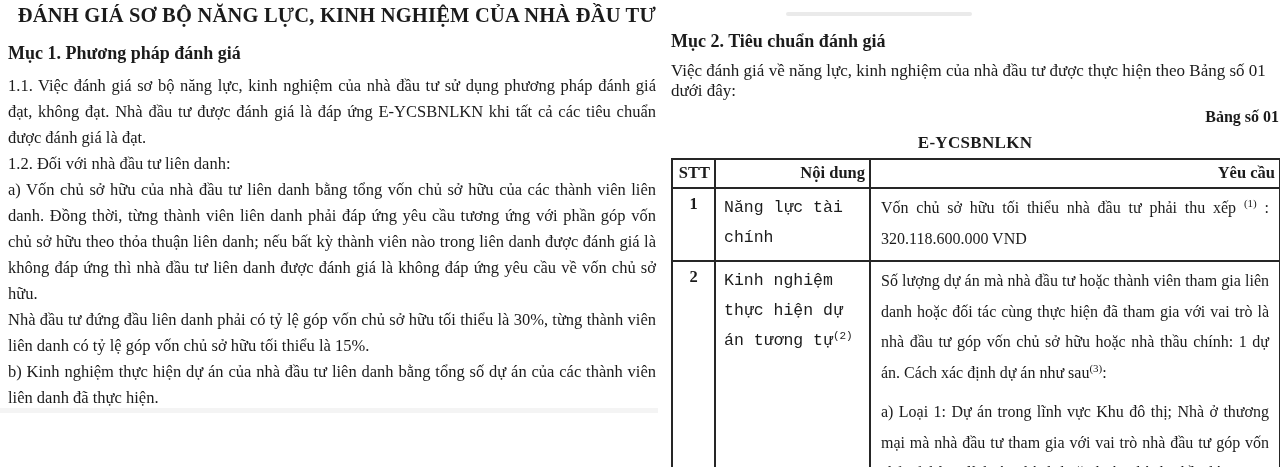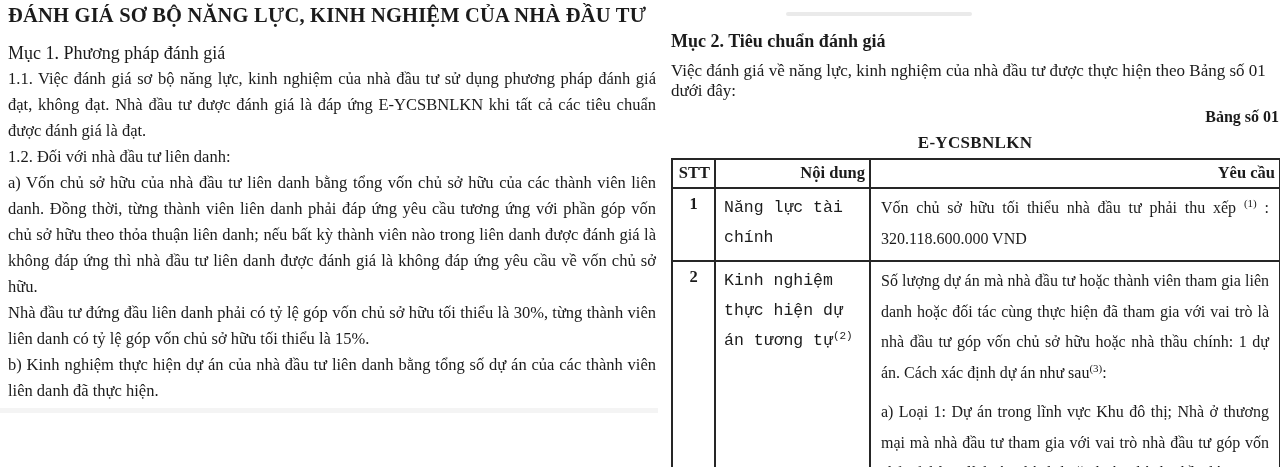--- a/index.html
+++ b/index.html
@@ -3,24 +3,24 @@
 <meta charset="utf-8">
 <style>
   html,body { margin:0; padding:0; }
   body {
     width:1280px; height:467px; overflow:hidden; position:relative;
     background:#ffffff; color:#1b1b1b;
     font-family:"Liberation Serif","DejaVu Serif",serif;
   }
   .left-col { position:absolute; left:8px; top:4px; width:648px; }
   .page-title {
-    font-size:20.5px; font-weight:bold; text-align:left;
+    font-size:20.5px; font-weight:bold; text-align:right;
     margin:0 0 16px 0; letter-spacing:0.2px; white-space:nowrap;
   }
-  .sec-heading { font-size:18px; font-weight:normal; margin:0 0 2px 0; }
+  .sec-heading { font-size:18px; font-weight:bold; margin:0 0 9px 0; }
   .para { font-size:16.5px; line-height:26px; text-align:justify; margin:0; }
 
   .right-col { position:absolute; left:671px; top:22px; width:608px; }
   .s2-heading { font-size:18px; font-weight:bold; margin:9px 0 9px 0; }
   .intro { font-size:17px; margin:0 0 7px 0; }
   .table-ref { font-size:16px; font-weight:bold; text-align:right; margin:0 0 7px 0; }
   .table-title { font-size:17px; font-weight:bold; text-align:center; margin:0 0 5px 0; letter-spacing:0.3px; }
 
   table.criteria { border-collapse:collapse; width:608px; table-layout:fixed; }
   .criteria th, .criteria td { border:2px solid #262626; vertical-align:top; }

